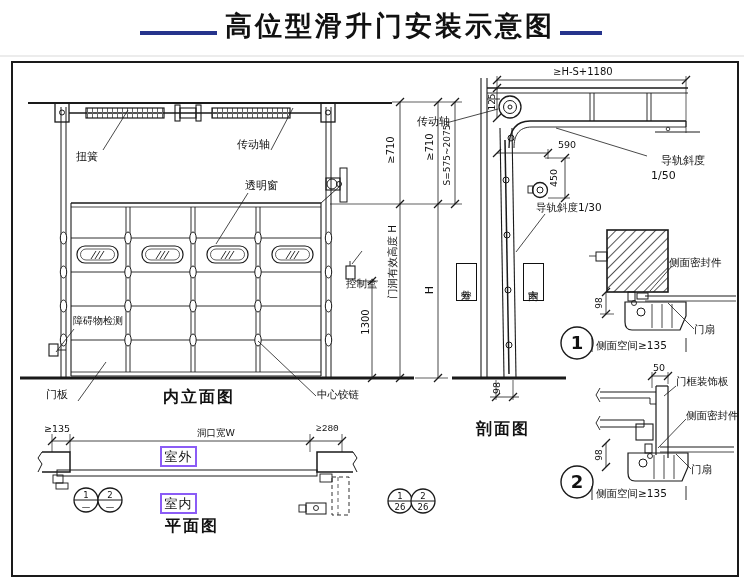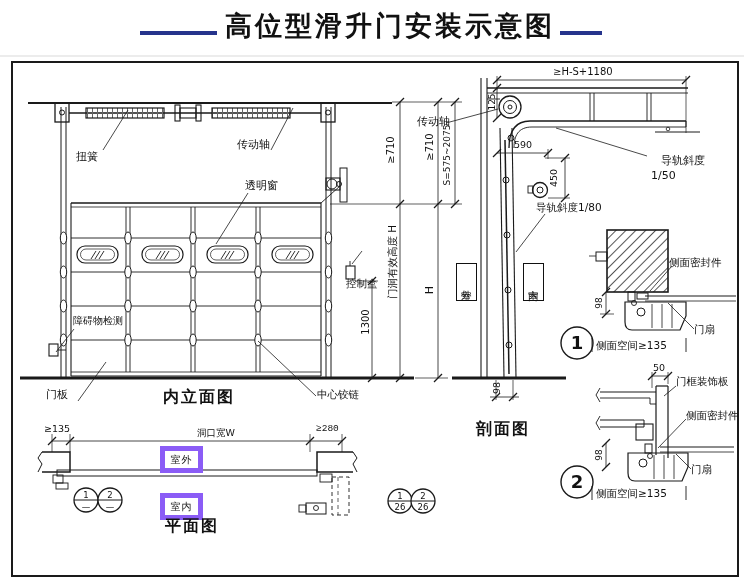--- a/index.html
+++ b/index.html
@@ -13,22 +13,22 @@
   .lbl{position:absolute;white-space:nowrap;font-size:11px;line-height:1;color:#111;}
   .ctr{transform:translate(-50%,-50%);}
   .rot{transform:translate(-50%,-50%) rotate(-90deg);}
   .cap{font-weight:bold;font-size:16px;letter-spacing:2px;}
   .f9{font-size:9px;} .f95{font-size:9.5px;} .f10{font-size:10px;} .f105{font-size:10.5px;}
   .f18{font-size:18px;font-weight:bold;}
   .f85{font-size:8.5px;}
   .vbox{position:absolute;border:1px solid #111;width:19px;height:36px;
         display:flex;align-items:center;justify-content:center;
         writing-mode:vertical-rl;text-orientation:upright;font-size:10.5px;line-height:1;background:#fff;}
-  .hbox{position:absolute;border:5px solid #8b5cf6;width:33px;height:17px;
-        display:flex;align-items:center;justify-content:center;font-size:10px;
+  .hbox{position:absolute;border:2px solid #8b5cf6;width:33px;height:17px;
+        display:flex;align-items:center;justify-content:center;font-size:13px;
         letter-spacing:1px;background:#fff;text-align:right;}
 </style>
 </head>
 <body>
 
 <div class="page">
 
   <div class="trule" style="left:140px;width:77px;"></div>
   <div class="title">高位型滑升门安装示意图</div>
   <div class="trule" style="left:560px;width:42px;"></div>
@@ -340,25 +340,25 @@
   <div class="lbl f105" style="left:317px;top:389px;">中心铰链</div>
   <div class="lbl f105" style="left:346px;top:238px;margin-top:40px;">控制盒</div>
   <div class="lbl cap" style="left:163px;top:389px;">内立面图</div>
   <div class="lbl rot f10" style="left:391px;top:150px;">≥710</div>
   <div class="lbl rot f105" style="left:392px;top:262px;">门洞有效高度 H</div>
   <div class="lbl rot f10" style="left:366px;top:322px;">1300</div>
 
   <div class="lbl" style="left:417px;top:116px;">传动轴</div>
   <div class="lbl f10" style="left:553px;top:67px;">≥H-S+1180</div>
   <div class="lbl rot f9" style="left:492px;top:102px;">125</div>
-  <div class="lbl f95" style="left:514px;top:140px;">590</div>
+  <div class="lbl f95" style="left:514px;top:140px;padding-left:44px;">590</div>
   <div class="lbl rot f95" style="left:554px;top:178px;">450</div>
   <div class="lbl" style="left:633px;top:155px;margin-left:28px;">导轨斜度</div>
   <div class="lbl" style="left:651px;top:170px;">1/50</div>
-  <div class="lbl f105" style="left:536px;top:202px;">导轨斜度1/80</div>
+  <div class="lbl f105" style="left:536px;top:202px;">导轨斜度1/30</div>
   <div class="vbox" style="left:456px;top:263px;">室外</div>
   <div class="vbox" style="left:523px;top:263px;">室内</div>
   <div class="lbl rot f10" style="left:430px;top:147px;">≥710</div>
   <div class="lbl rot f9" style="left:447px;top:155px;">S=575~2075</div>
   <div class="lbl rot" style="left:429px;top:290px;">H</div>
   <div class="lbl rot f95" style="left:497px;top:388px;">98</div>
   <div class="lbl cap" style="left:476px;top:421px;">剖面图</div>
 
   <div class="lbl ctr f18" style="left:577px;top:343px;">1</div>
   <div class="lbl f105" style="left:669px;top:257px;">侧面密封件</div>

